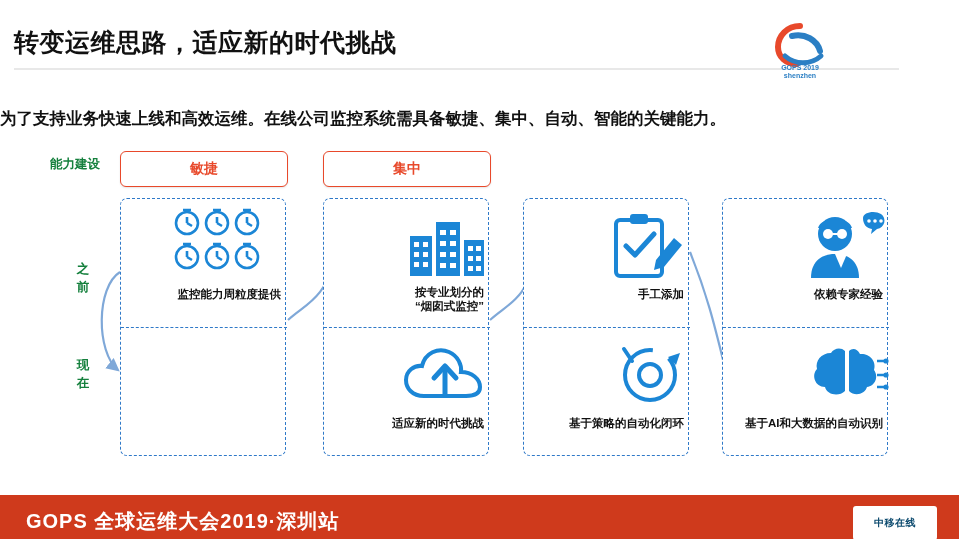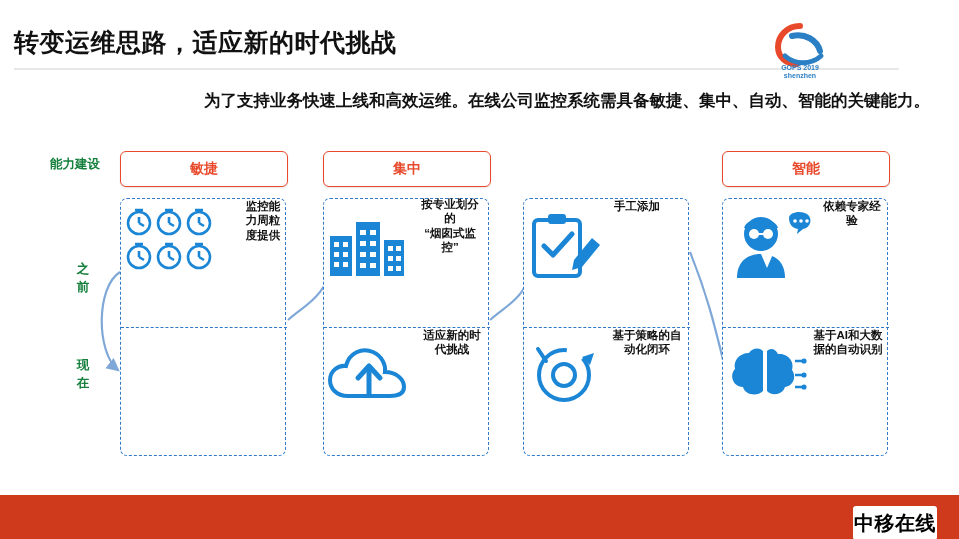--- a/index.html
+++ b/index.html
@@ -27,22 +27,22 @@
   .logo{
     position:absolute;right:18px;top:8px;width:66px;height:60px;
   }
   .logo-text{
     position:absolute;right:18px;top:52px;width:66px;
     text-align:center;font-size:7px;color:#2b7fc4;font-weight:bold;line-height:1.2;
   }
 
   
   .subtitle{
-    position:absolute;left:0;top:78px;width:930px;
-    text-align:right;
+    position:absolute;left:0;top:96px;width:930px;
+    text-align:left;
     font-size:16.5px;font-weight:bold;color:#111111;
   }
 
   
   .row-label{
     position:absolute;
     font-size:12.5px;color:#15803d;font-weight:bold;
     text-align:center;width:70px;
   }
   .lbl-cap{left:40px;top:144px;}
@@ -65,21 +65,21 @@
     box-sizing:border-box;
   }
   .col-div{
     position:absolute;left:0;width:166px;height:0;border-top:1.4px dashed #2f79c8;
     top:128px;
   }
 
   
   .cell{
     position:absolute;left:0;width:166px;height:128px;
-    display:flex;flex-direction:row;align-items:flex-start;justify-content:flex-start;
+    display:flex;flex-direction:column;align-items:flex-end;justify-content:flex-start;
   }
   .cell.top{top:0;}
   .cell.bottom{top:129px;}
   .art{
     height:82px;display:flex;align-items:center;justify-content:center;
     margin-top:6px;
   }
   .caption{
     font-size:11.5px;color:#111111;text-align:center;line-height:1.25;
     font-weight:bold;padding:0 6px;
@@ -97,21 +97,21 @@
   .footer-text{
     position:absolute;left:26px;top:13px;
     color:#ffffff;font-size:20px;font-weight:bold;letter-spacing:1px;
   }
   .footer-badge{
     position:absolute;right:22px;top:11px;width:84px;height:34px;
     background:#ffffff;border-radius:3px;
     display:flex;align-items:center;justify-content:center;
   }
   .footer-badge-text{
-    color:#000000;font-size:20px;font-weight:bold;letter-spacing:0.5px;
+    color:#0c4a6e;font-size:10px;font-weight:bold;letter-spacing:0.5px;
   }
 </style>
 </head>
 <body>
 
 <div class="slide">
 
   <div class="title">转变运维思路，适应新的时代挑战</div>
   <div class="title-rule"></div>
 
@@ -267,21 +267,20 @@
           <circle cx="40" cy="36" r="25" fill="none" stroke="#1b86d6" stroke-width="4" stroke-dasharray="120 18"></circle>
           <circle cx="40" cy="36" r="11" fill="none" stroke="#1b86d6" stroke-width="4"></circle>
           <path d="M58 18 L70 14 L66 26 Z" fill="#1b86d6"></path>
           <path d="M14 10 L22 22" stroke="#1b86d6" stroke-width="4" stroke-linecap="round"></path>
         </svg>
       </div>
       <div class="caption">基于策略的自动化闭环</div>
     </div>
   </div>
 
-  <div class="pill" style="left:722px;">智能</div>
   <div class="col" style="left:722px;">
     <div class="col-div"></div>
 
     <div class="cell top">
       <div class="art">
         <svg width="92" height="76" viewBox="0 0 92 76">
           <path d="M14 70 C14 52 26 46 38 46 C50 46 62 52 62 70 Z" fill="#1b86d6"></path>
           <circle cx="38" cy="26" r="17" fill="#1b86d6"></circle>
           <path d="M21 20 C24 8 52 8 55 20" fill="#1b86d6"></path>
           <g fill="#ffffff">
@@ -314,18 +313,19 @@
               <circle cx="81" cy="36" r="2.6"></circle>
               <circle cx="81" cy="48" r="2.6"></circle>
           </g>
         </svg>
       </div>
       <div class="caption">基于AI和大数据的自动识别</div>
     </div>
   </div>
 
   <div class="footer">
+    <div class="footer-text">GOPS 全球运维大会2019·深圳站</div>
     <div class="footer-badge">
       <span class="footer-badge-text">中移在线</span>
     </div>
   </div>
 
 </div>
 
 </body></html>

